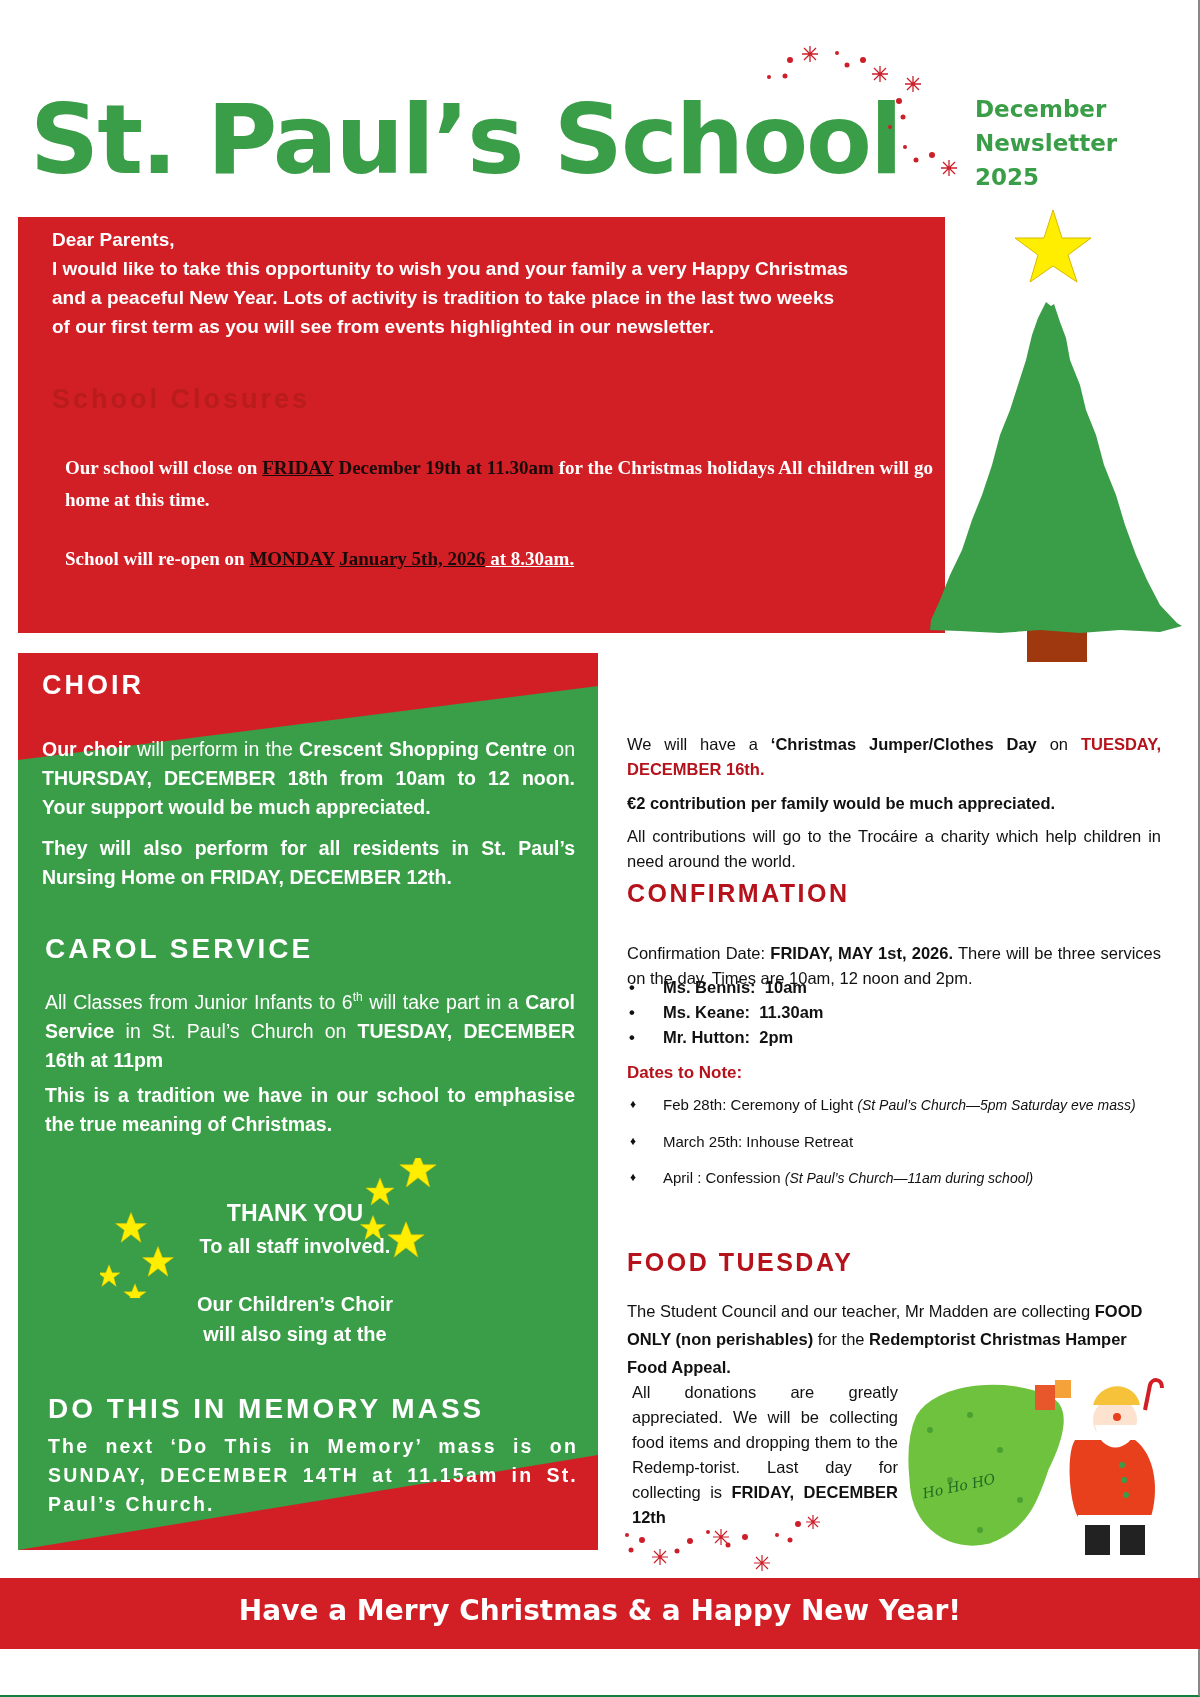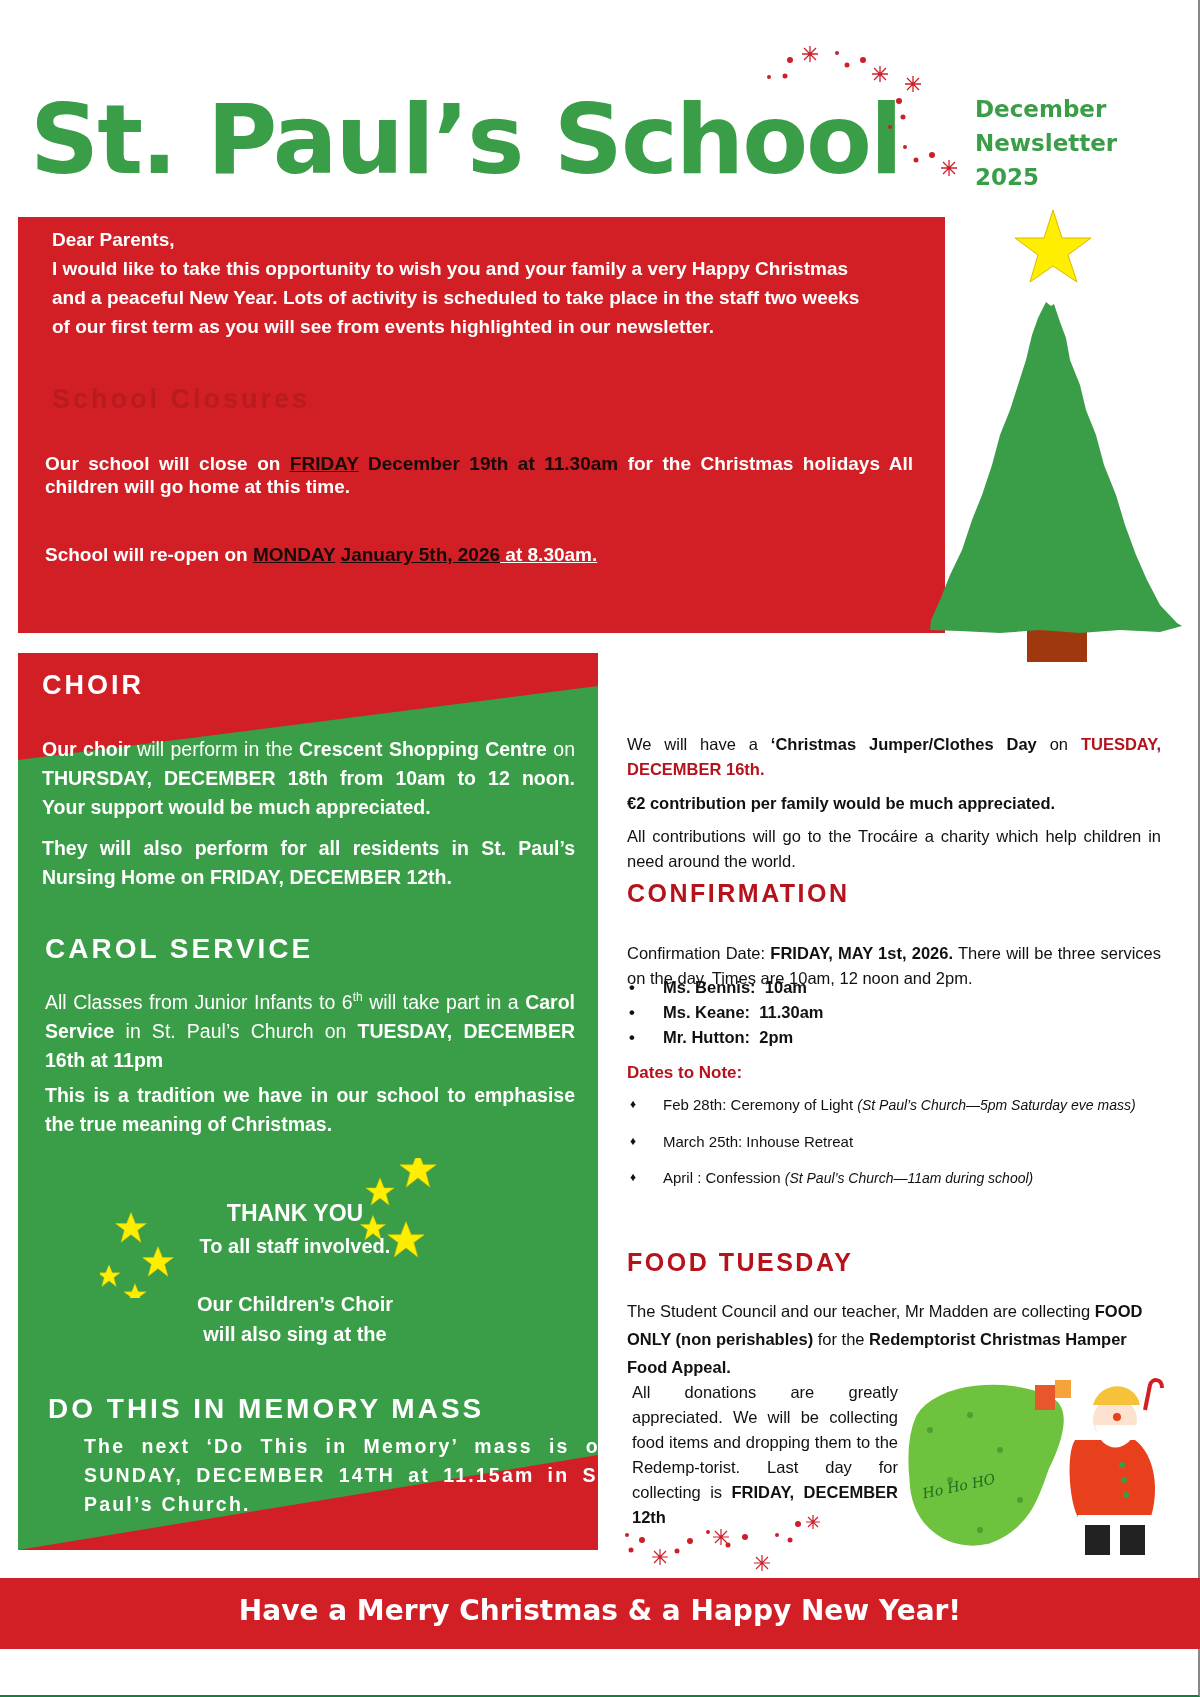--- a/index.html
+++ b/index.html
@@ -8,21 +8,21 @@
 
   
   .title { position: absolute; left: 30px; top: 92px; font-family: "DejaVu Sans", sans-serif; font-weight: bold; font-size: 96px; color: #3a9d47; letter-spacing: -2px; line-height: 1; }
   .issue { position: absolute; left: 975px; top: 92px; width: 160px; text-align: left; font-family: "DejaVu Sans", sans-serif; font-weight: bold; font-size: 23px; color: #3a9d47; line-height: 34px; }
   .sparkles { position: absolute; left: 760px; top: 40px; width: 200px; height: 150px; }
 
   
   .intro { position: absolute; left: 18px; top: 217px; width: 927px; height: 416px; background: #d21f26; }
   .intro-text { position: absolute; left: 52px; top: 225px; width: 930px; color: #fff; font-weight: bold; font-size: 19px; line-height: 29px; }
   .closures-title { position: absolute; left: 52px; top: 384px; color: #b91c1c; font-weight: bold; font-size: 27px; letter-spacing: 3px; }
-  .closure-p { position: absolute; left: 45px; width: 868px; color: #fff; font-family: Liberation Sans, sans-serif; font-weight: bold; font-size: 19px; line-height: 23px; }
+  .closure-p { position: absolute; left: 65px; width: 868px; color: #fff; font-family: Liberation Serif, serif; font-weight: bold; font-size: 19px; line-height: 32px; }
   .closure-p1 { top: 452px; text-align: justify; text-align-last: left; }
   .closure-p2 { top: 543px; }
   .dark-u { color: #1a0a0a; text-decoration: underline; }
   .white-u { color: #fff; text-decoration: underline; }
   .tree { position: absolute; left: 920px; top: 210px; width: 270px; height: 455px; }
 
   
   .left-panel { position: absolute; left: 18px; top: 653px; width: 580px; height: 897px; }
   .left-panel svg { position: absolute; left: 0; top: 0; }
   .lp-h { position: absolute; color: #fff; font-weight: bold; letter-spacing: 3px; }
@@ -82,21 +82,21 @@
   <div class="issue">
     <div>December</div>
     <div>Newsletter</div>
     <div>2025</div>
   </div>
 
   <div class="intro"></div>
   <div class="intro-text">
     <div>Dear Parents,</div>
     <div>I would like to take this opportunity to wish you and your family a very Happy Christmas</div>
-    <div>and  a peaceful New Year.   Lots of activity is scheduled to take place in the staff two weeks</div>
+    <div>and  a peaceful New Year.   Lots of activity is tradition to take place in the last two weeks</div>
     <div>of our first term as you will see from events highlighted in our newsletter.</div>
   </div>
   <div class="closures-title">School Closures</div>
   <div class="closure-p closure-p1">
     <span>Our school will close on </span><span class="dark-u">FRIDAY</span><span style="color:#1a0a0a"> December 19th at 11.30am</span><span> for the Christmas holidays   All children will go home at this time.</span>
   </div>
   <div class="closure-p closure-p2">
     <span>School will re-open on </span><span class="dark-u">MONDAY</span> <span class="dark-u">January 5th, 2026</span><span class="white-u"> at 8.30am.</span>
   </div>
 
@@ -140,21 +140,21 @@
       <use href="#st" transform="translate(273,70) scale(0.9)"></use>
       <use href="#st" transform="translate(306,82) scale(1.3)"></use>
     </g>
   </svg>
   <div class="centered" style="left:170px; top:1198px; width:250px; font-size:23px;">THANK YOU</div>
   <div class="centered" style="left:170px; top:1231px; width:250px;">To all staff involved.</div>
   <div class="centered" style="left:170px; top:1289px; width:250px;">Our Children’s Choir</div>
   <div class="centered" style="left:170px; top:1319px; width:250px;text-align:center;">will also sing at the</div>
 
   <div class="lp-h" style="left:48px; top:1393px; font-size:28px;">DO THIS IN MEMORY MASS</div>
-  <div class="lp-p" style="left:48px; top:1432px; width:530px; font-weight:bold; letter-spacing:2.2px; line-height:29px;margin-left:36px;">The next ‘Do This in Memory’ mass is on SUNDAY, DECEMBER 14TH at 11.15am in St. Paul’s Church.</div>
+  <div class="lp-p" style="left:48px; top:1432px; width:530px; font-weight:bold; letter-spacing:2.2px; line-height:29px;">The next ‘Do This in Memory’ mass is on SUNDAY, DECEMBER 14TH at 11.15am in St. Paul’s Church.</div>
 
   <div class="rc-p" style="top:716px;">
     <span>We will have a </span><b>‘Christmas Jumper/Clothes Day</b><span> on </span><span class="red-b">TUESDAY, DECEMBER 16th.</span>
   </div>
   <div class="rc-p" style="top:775px; font-weight:bold;">€2 contribution per family would be much  appreciated.</div>
   <div class="rc-p" style="top:808px;">All contributions will go to the Trocáire a charity which help children in need around the world.</div>
 
   <div class="rc-h" style="top:879px;">CONFIRMATION</div>
   <div class="rc-p" style="top:925px;">
     <span>Confirmation Date:  </span><b>FRIDAY, MAY 1st, 2026.</b><span>  There will be three services on the day.   Times are 10am, 12 noon and 2pm.</span>

